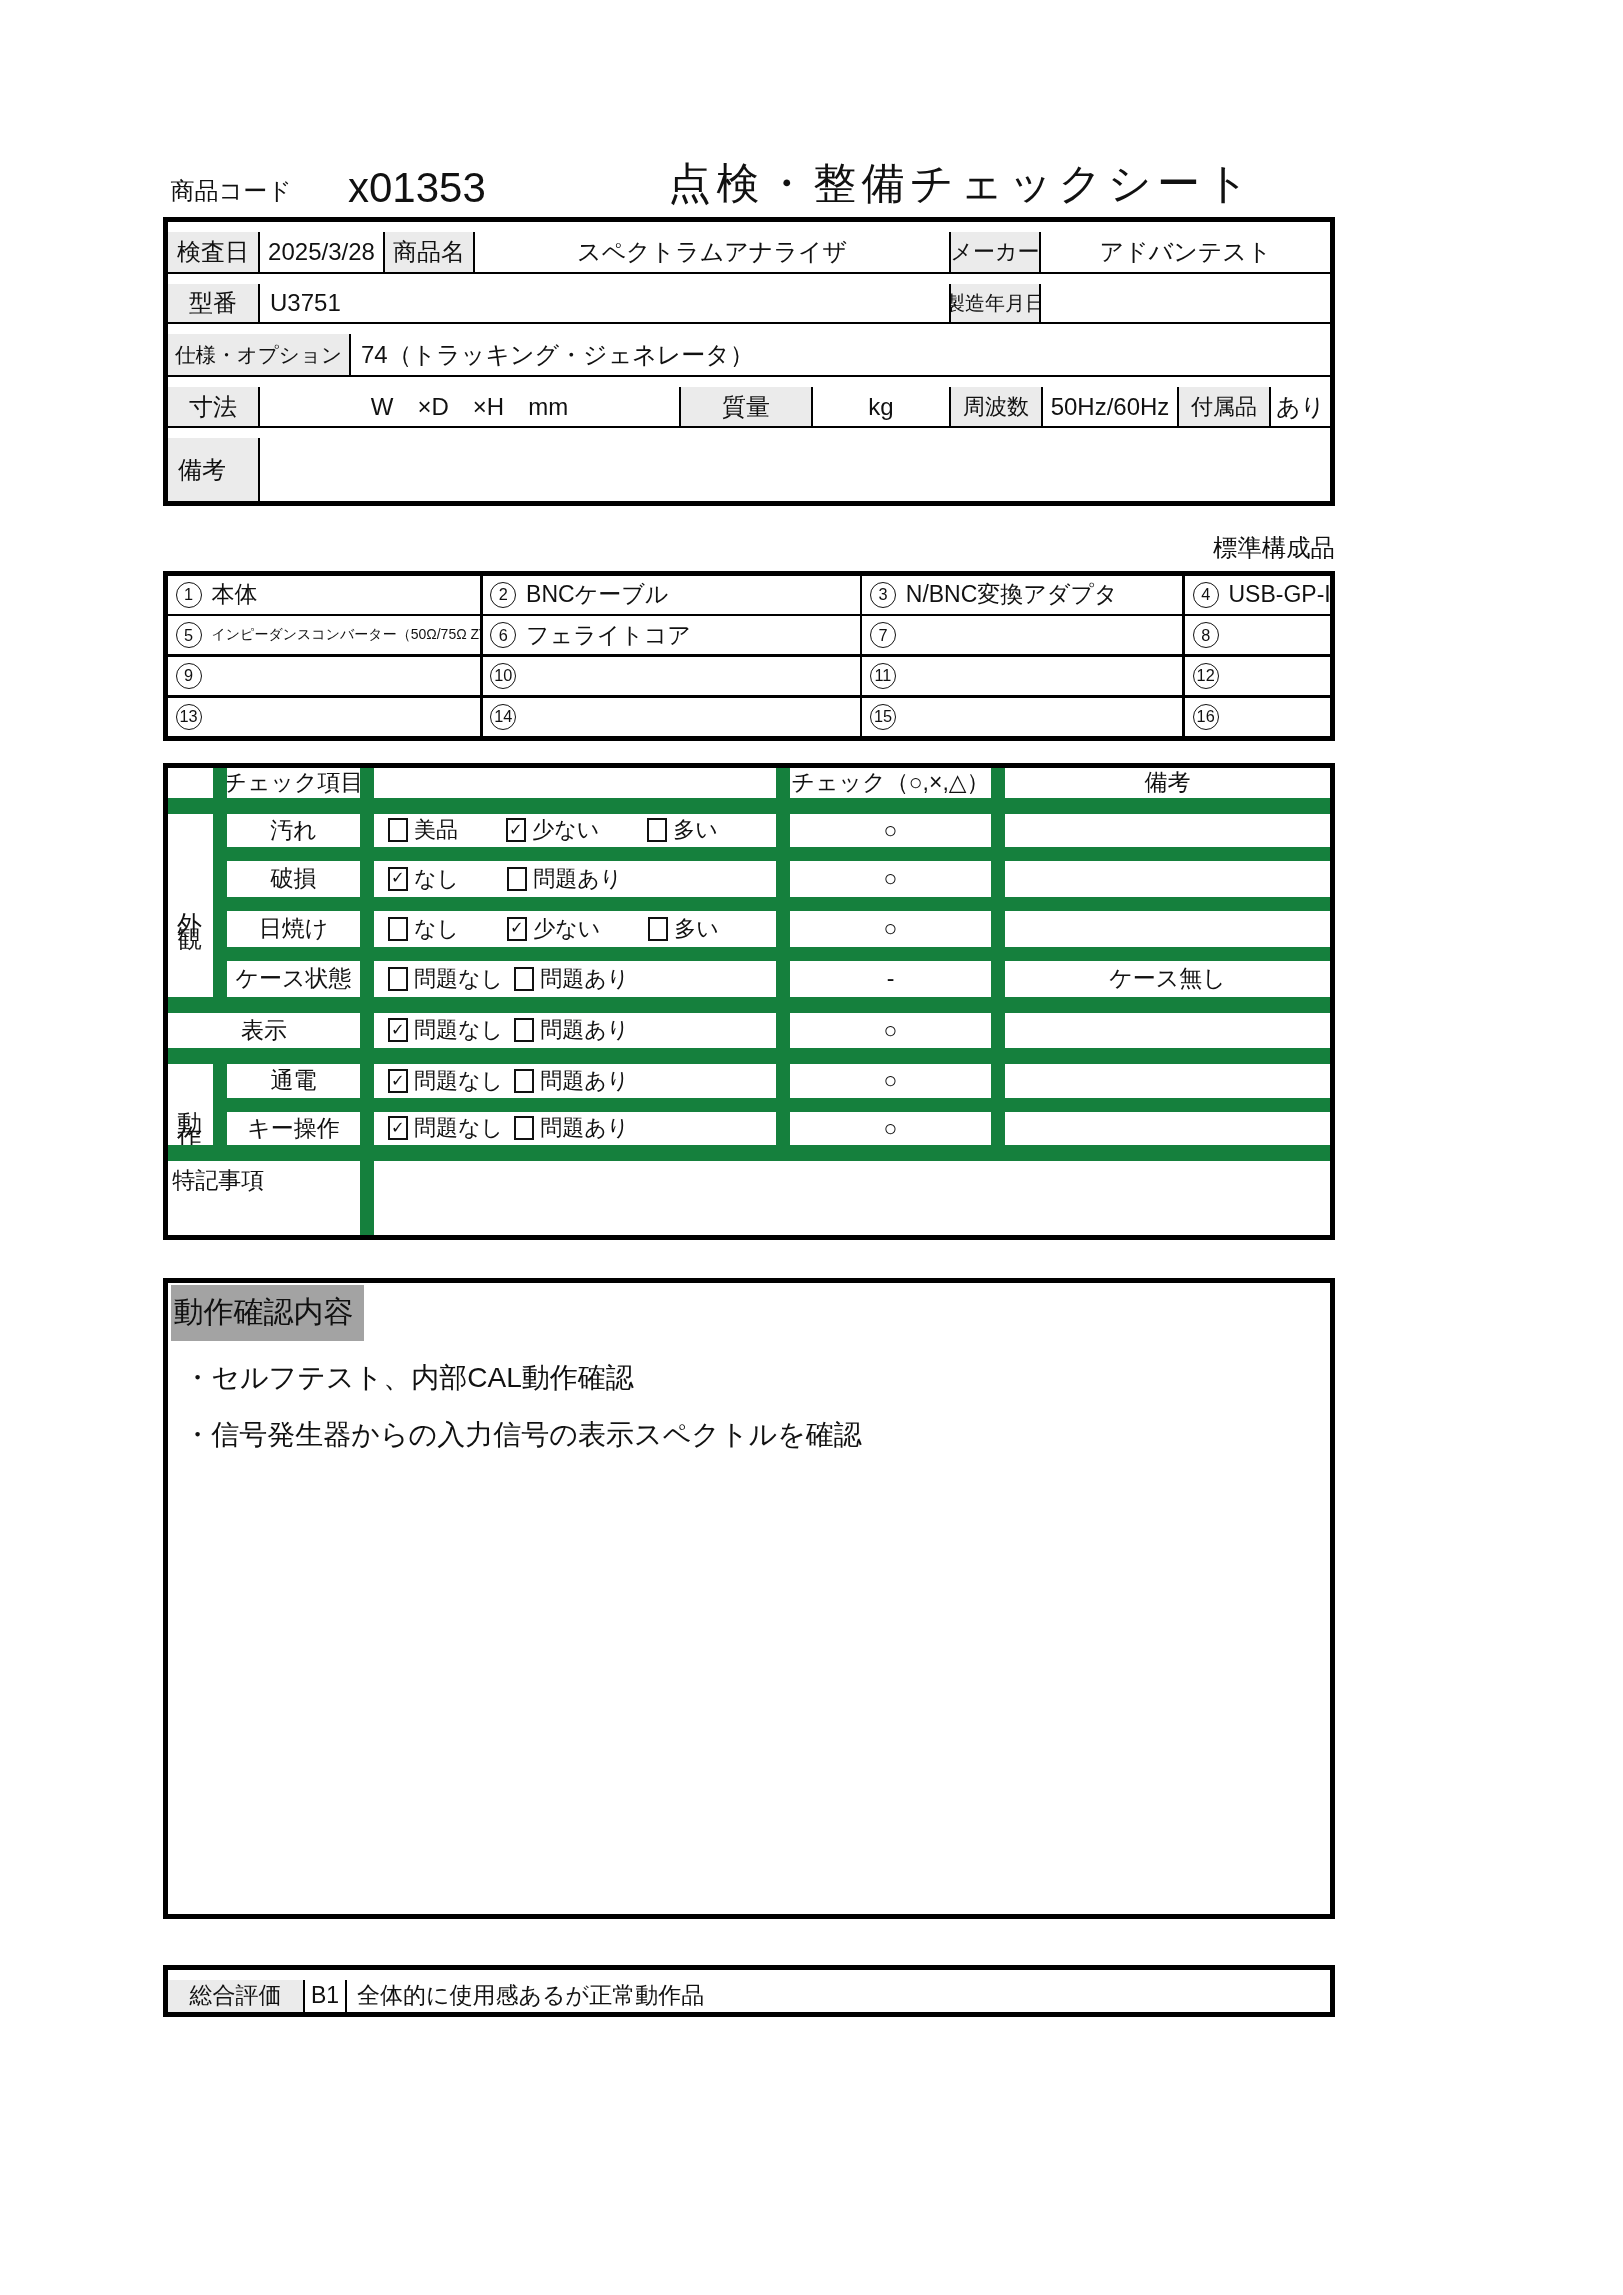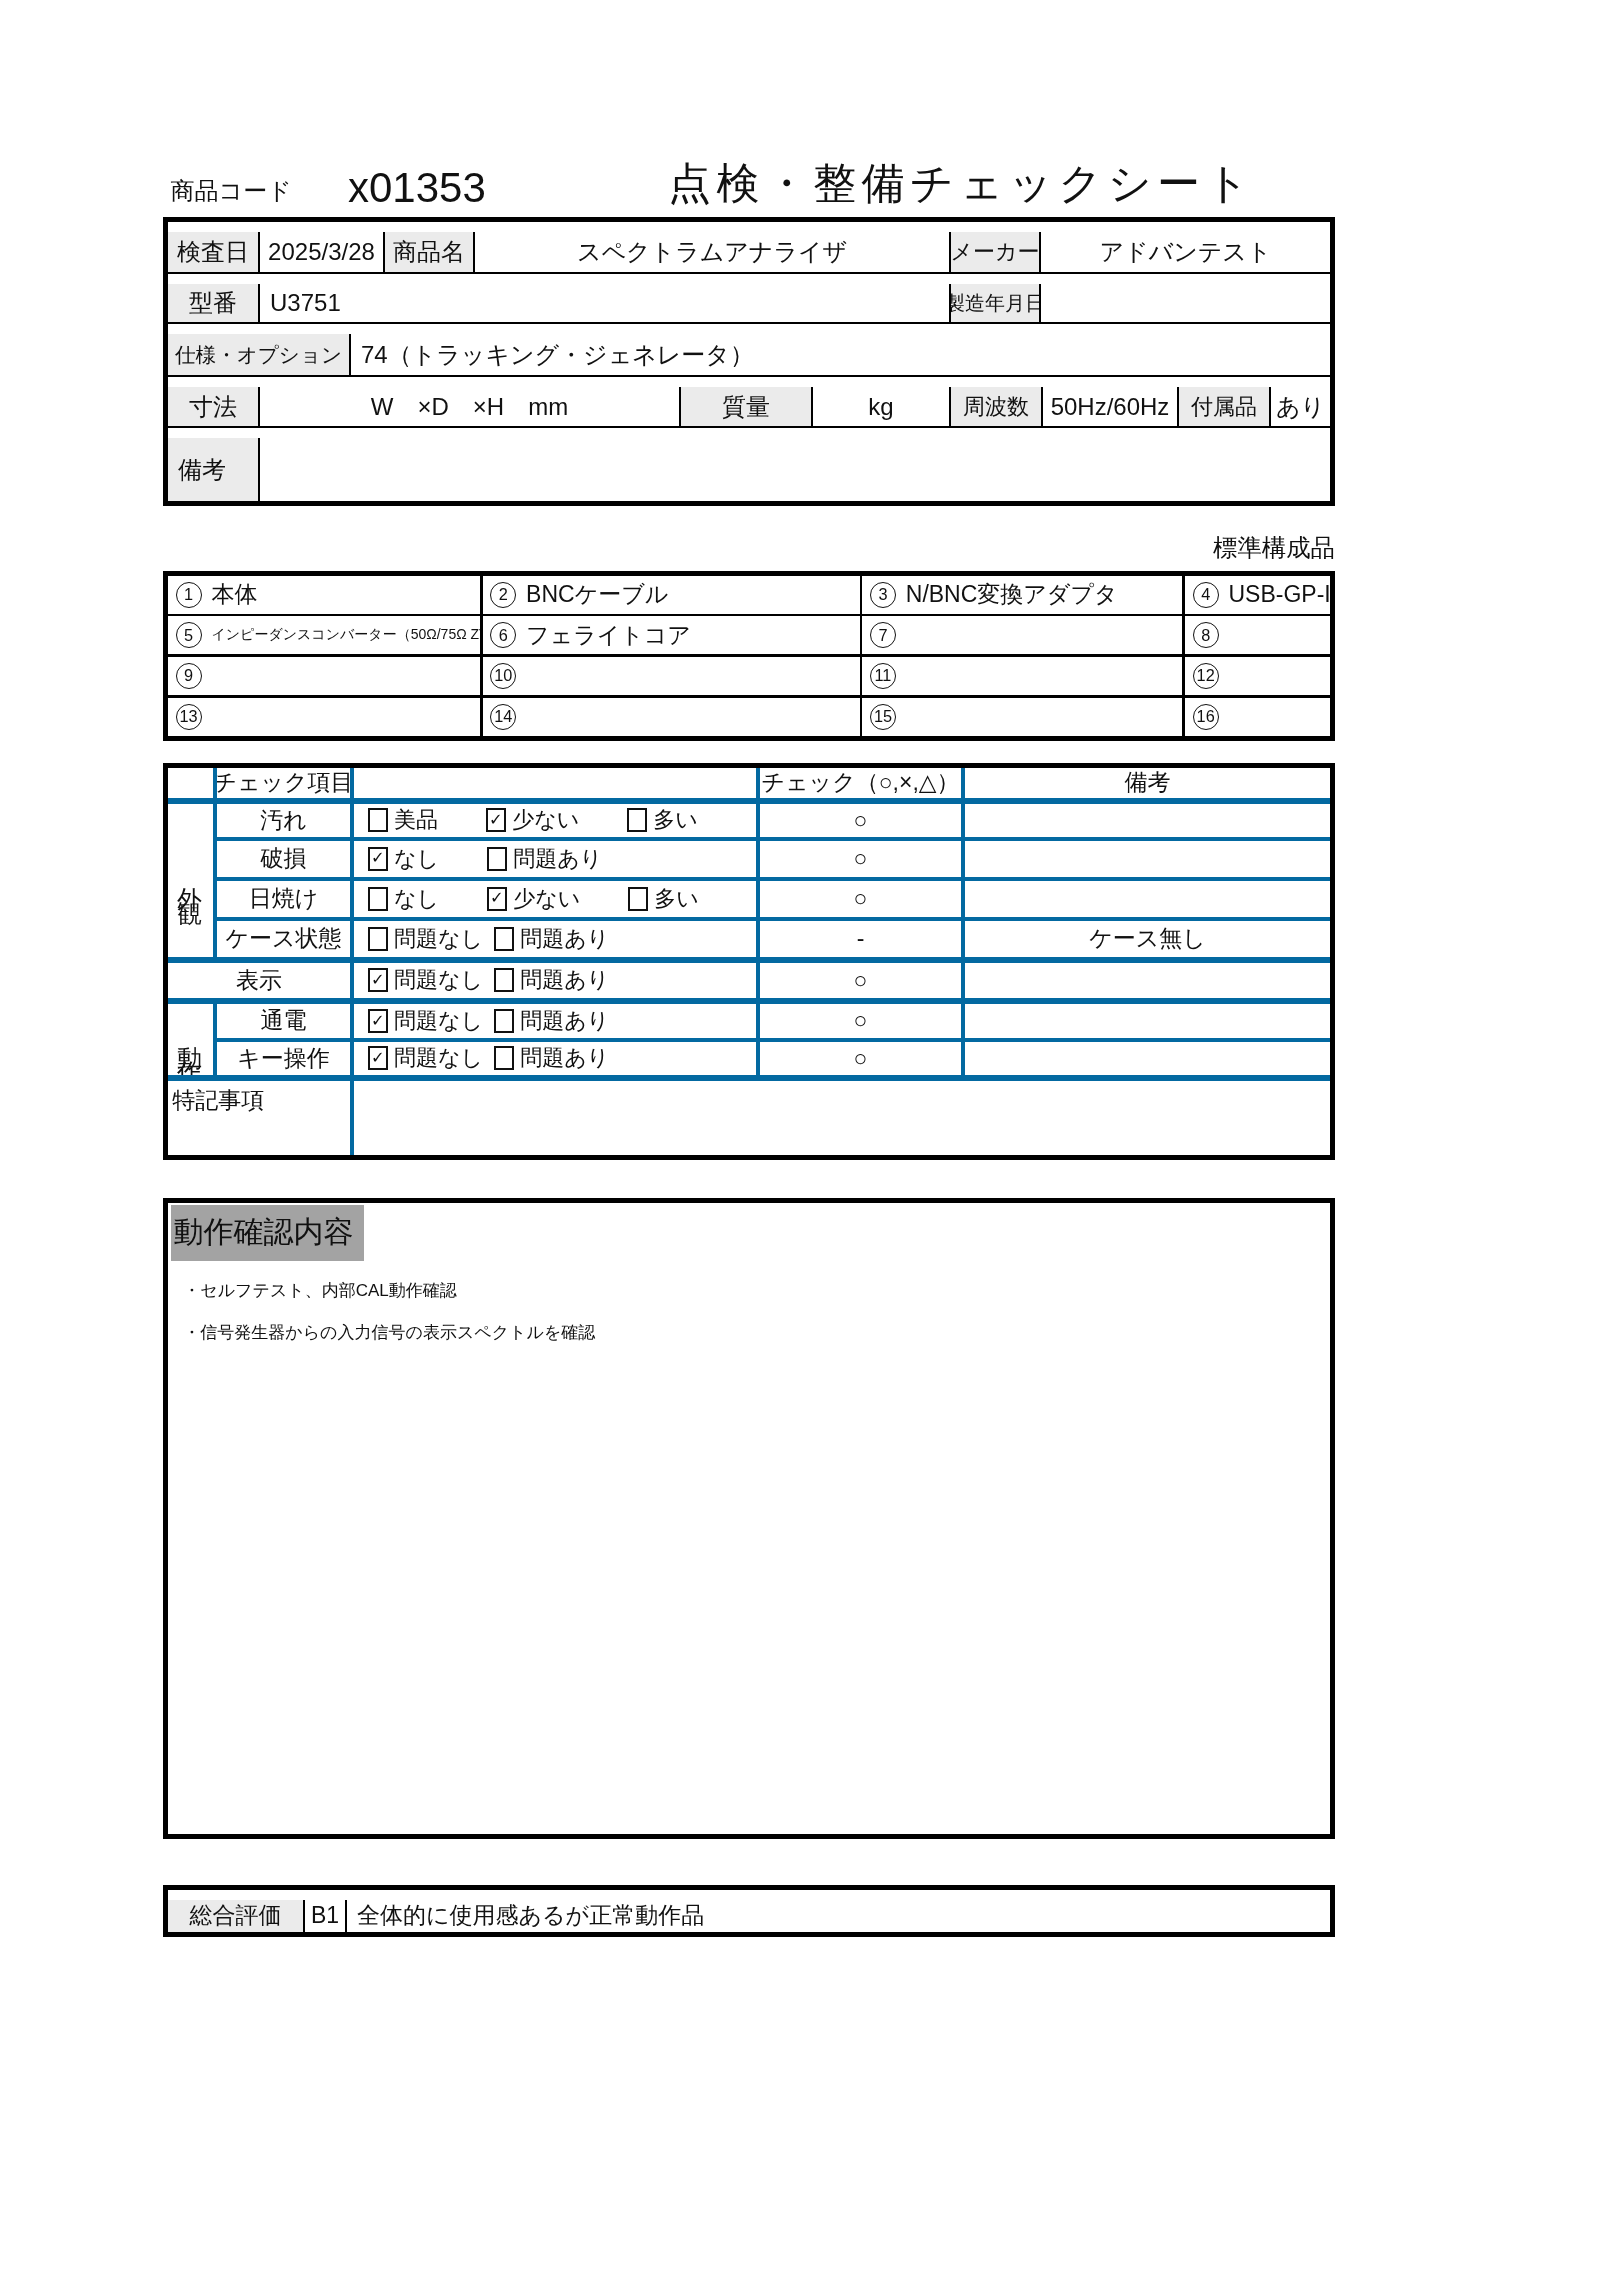--- a/index.html
+++ b/index.html
@@ -44,42 +44,42 @@
   .tblB .bcell { background:#fff; display:flex; align-items:center; padding-left:7.6px; gap:9.8px;
                  font-size:23px; white-space:nowrap; overflow:hidden; }
   .circ { flex:0 0 26px; width:26px; height:26px; border:1.6px solid #111; border-radius:50%;
           display:inline-flex; align-items:center; justify-content:center; font-size:16.3px; }
   .small-note { font-size:14px; }
 
   
   .tblC { display:grid; margin-top:22px; width:100%;
           grid-template-columns:45px 133px 402px 201px 1fr;
           grid-template-rows:30px 35px 36px 36px 36px 37px 36px 33px 76px;
-          gap:4px; background:#0369a1; border:5.4px solid #000; }
+          gap:14px; background:#15803d; border:5.4px solid #000; }
   .tblC > div { background:#fff; display:flex; align-items:center; justify-content:center;
                 font-size:23px; white-space:nowrap; overflow:hidden; }
   .tblC .thick { margin-top:2.2px; }
   .vlab { writing-mode:vertical-rl; letter-spacing:14px; font-size:25px; padding-top:3.3px; }
   .span2 { grid-column:1 / 3; }
   .g-appearance { grid-column:1; grid-row:2 / 6; }
   .g-operation  { grid-column:1; grid-row:7 / 9; }
   .opts { justify-content:flex-start !important; padding-left:14px; }
   .g-wide { gap:48px; } .g-tight { gap:11px; }
   .opt { display:inline-flex; align-items:center; gap:6.5px; font-size:22px;font-family:Liberation Serif, serif; }
   .cb { width:19.6px; height:24px; border:2.2px solid #111; display:inline-flex;
         align-items:center; justify-content:center; background:#fff; }
   .cb.checked::after { content:"✓"; font-size:16.3px; line-height:1; }
   .mark { font-size:29px; }
   .notes-content { grid-column:3 / 6; }
   .notes-label { align-items:flex-start !important; justify-content:flex-start !important; padding:4.3px 0 0 4.3px; }
 
   
   .tblD { margin-top:38px; border:5.4px solid #000; width:100%; height:641px; padding:2.2px 0 0 3.3px; }
   .opcheck-title { display:inline-block; background:#a3a3a3; font-size:30px; padding:7.6px 11px 7.6px 2.2px; }
-  .opcheck-line { font-size:17px; margin:18.5px 0 0 12px; }
+  .opcheck-line { font-size:28px; margin:18.5px 0 0 12px; }
 
   
   .tblE { margin-top:46px; border:5.4px solid #000; width:100%; display:flex; height:52px; }
   .tblE .tcell { font-size:23px; }
   .w249{width:135px;flex:0 0 135px}.w78{width:42px;flex:0 0 42px}
 </style>
 </head>
 <body>
 
 <div class="content">

